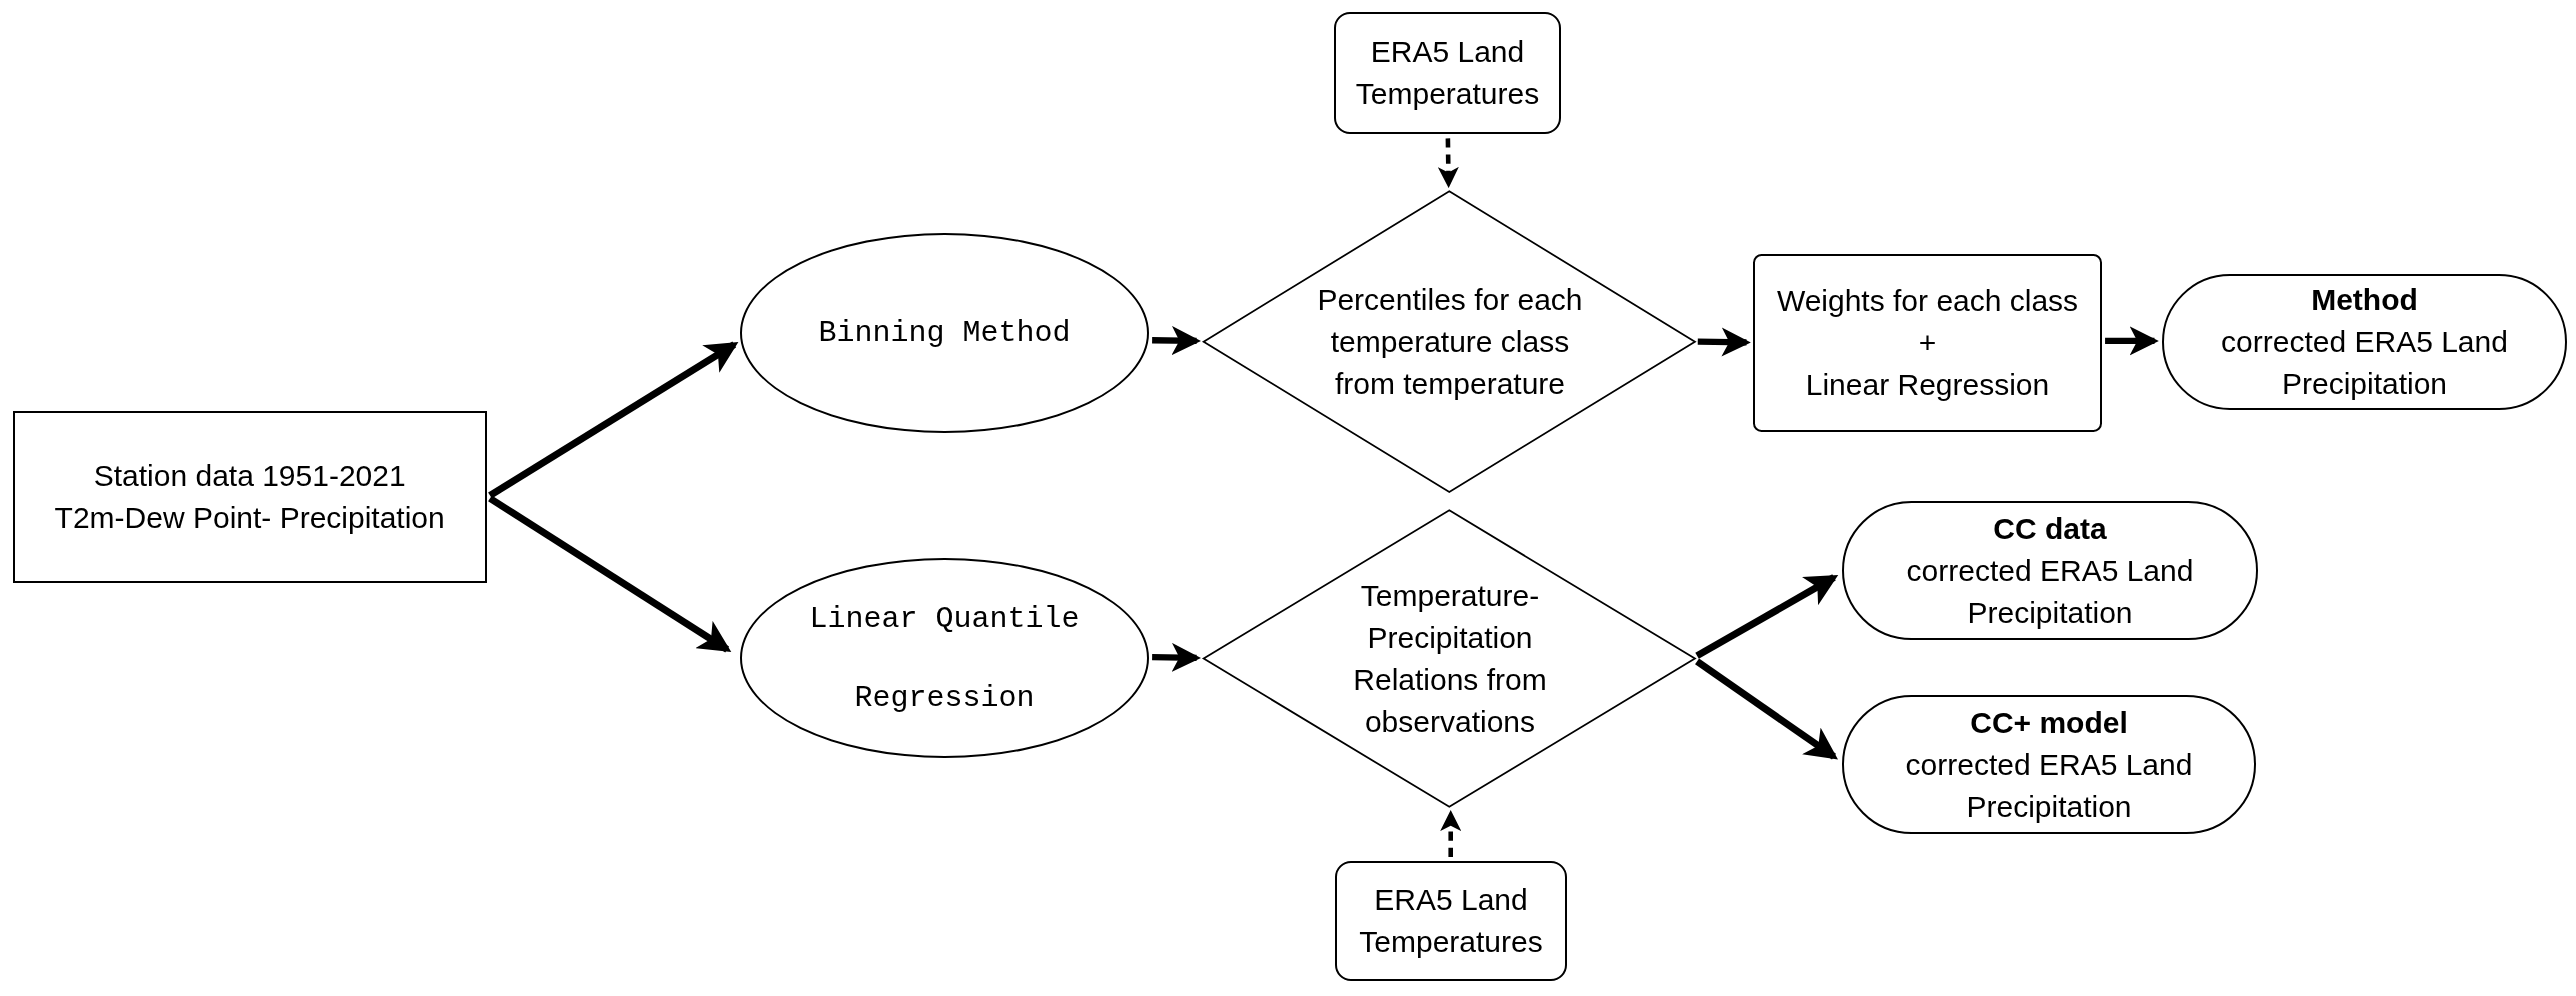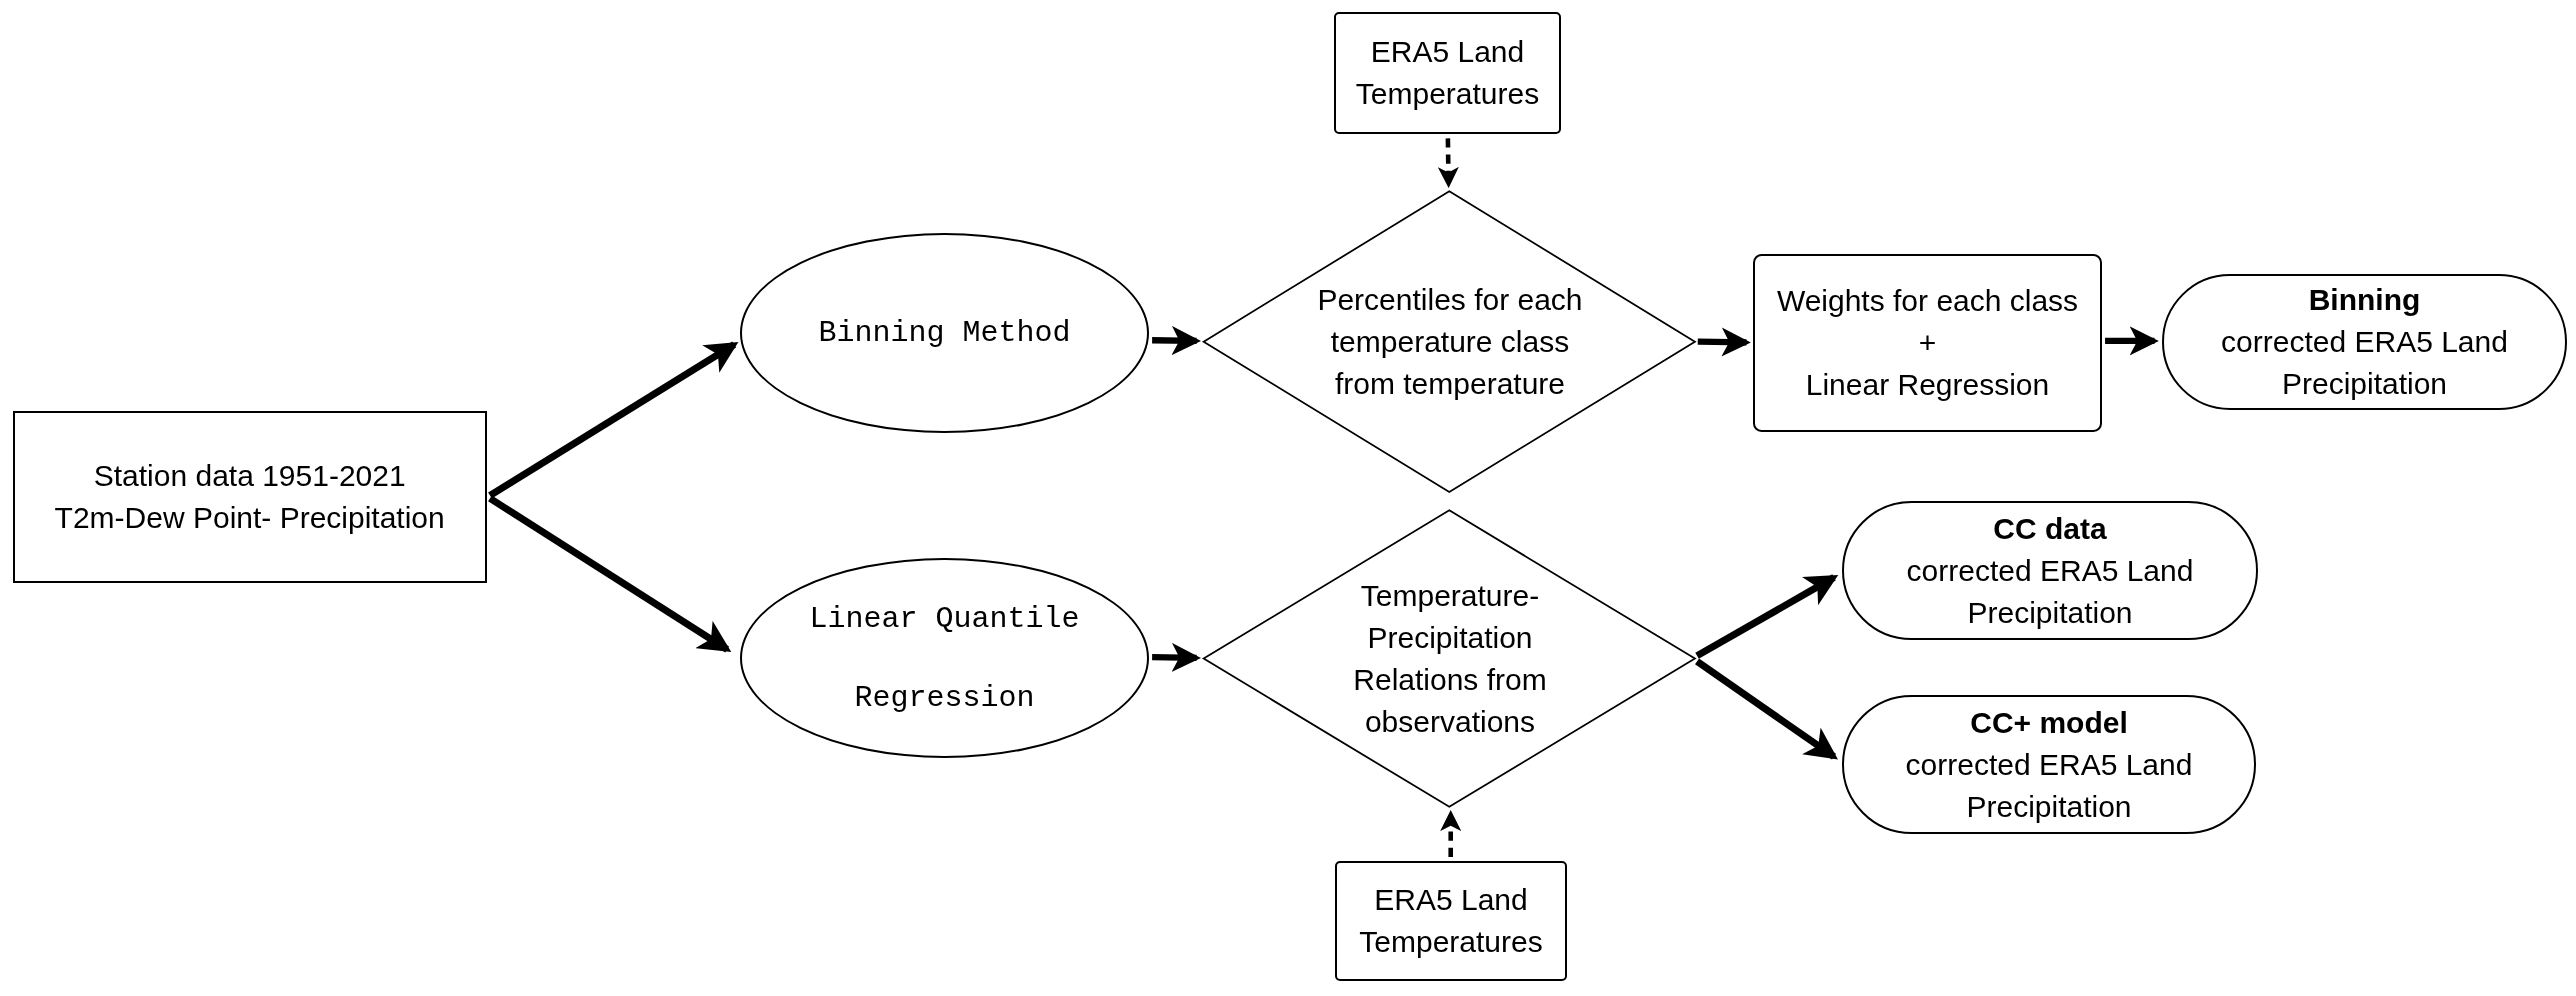--- a/index.html
+++ b/index.html
@@ -16,21 +16,21 @@
     position:absolute;
     display:flex;flex-direction:column;
     align-items:center;justify-content:center;
     background:#fff;
     border:2.1px solid #000;
     box-sizing:border-box;
     font-size:30px;line-height:42px;
     text-align:center;white-space:nowrap;
   }
   .sharp{border-width:2.8px;border-radius:0;}
-  .rrect{border-radius:5px;}
+  .rrect{border-radius:16px;}
   .rrect-sm{border-radius:8.5px;}
   .pill{border-radius:85px;}
   .ellipse{border-radius:50%;font-family:Liberation Mono, monospace;}
   .diamond-label{
     position:absolute;
     display:flex;flex-direction:column;
     align-items:center;justify-content:center;
     font-size:30px;line-height:42px;text-align:right;
     white-space:nowrap;background:transparent;border:none;
   }
@@ -96,21 +96,21 @@
     <div>observations</div>
   </div>
 
   <div class="node rrect-sm" style="left:1753px;top:254px;width:349px;height:178px;">
     <div>Weights for each class</div>
     <div>+</div>
     <div>Linear Regression</div>
   </div>
 
   <div class="node pill" style="left:2162px;top:274px;width:405px;height:136px;">
-    <div class="bold">Binning</div>
+    <div class="bold">Method</div>
     <div>corrected ERA5 Land</div>
     <div>Precipitation</div>
   </div>
 
   <div class="node pill" style="left:1842px;top:501px;width:416px;height:139px;">
     <div class="bold">CC data</div>
     <div>corrected ERA5 Land</div>
     <div>Precipitation</div>
   </div>
 

